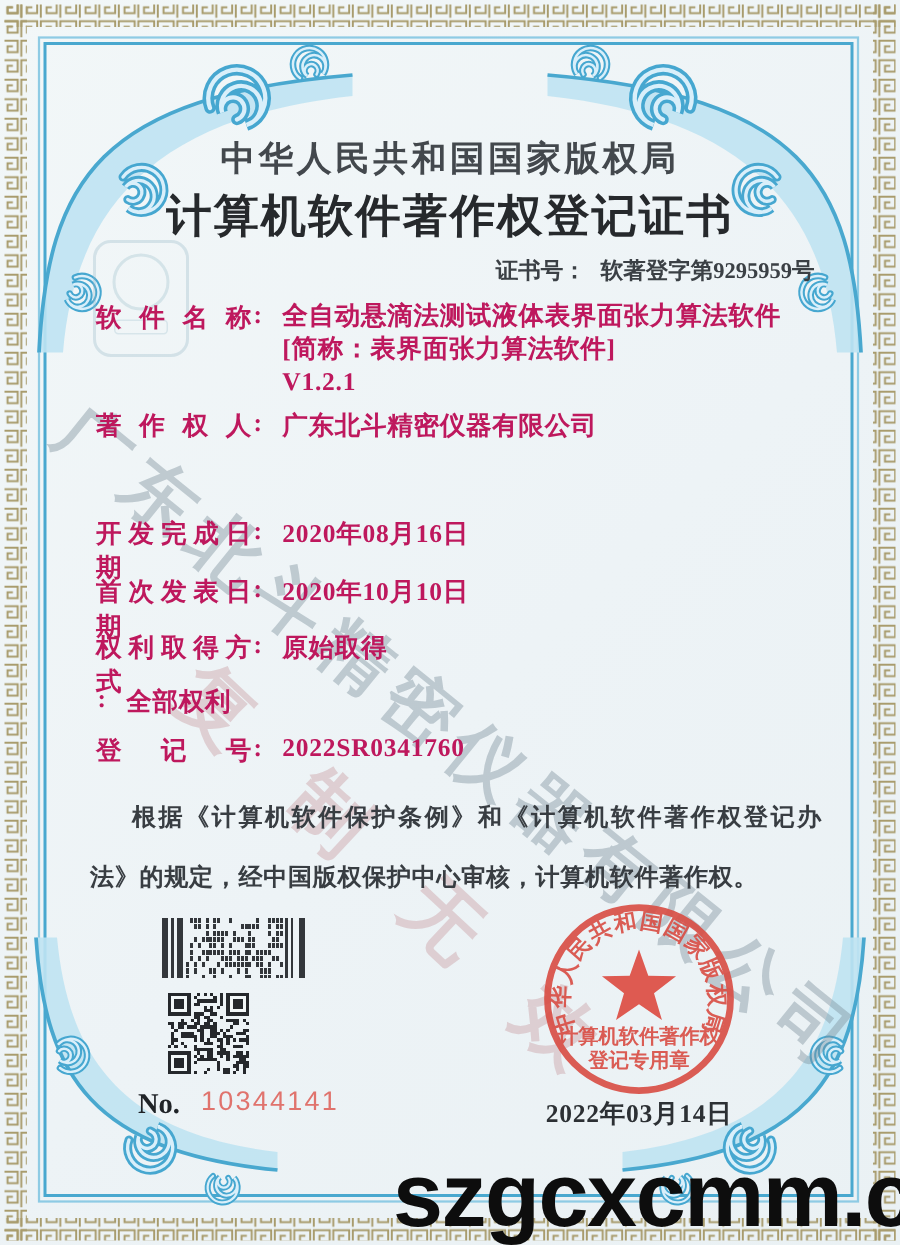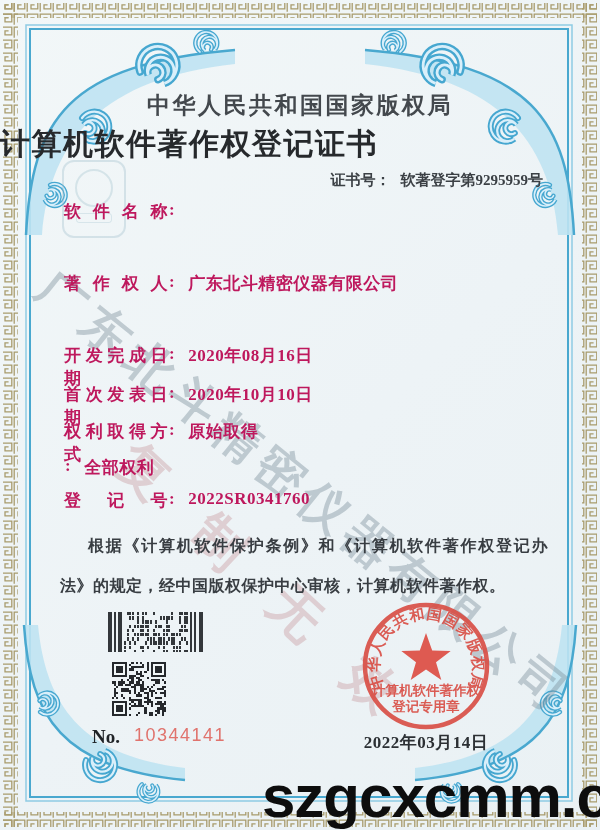--- a/index.html
+++ b/index.html
@@ -23,21 +23,21 @@
     border-radius:3px;margin:6px auto 0 auto;}
   
   .wm{z-index:3;font-weight:bold;white-space:nowrap;transform-origin:0 0;pointer-events:none;}
   .wm-company{left:64px;top:256px;font-size:48px;letter-spacing:8px;
     color:rgba(125,142,155,.42);transform:rotate(39deg);}
   .wm-invalid{left:148px;top:428px;font-size:52px;letter-spacing:52px;
     color:rgba(198,146,152,.38);transform:rotate(43deg);}
   
   .authority{left:0;top:90px;width:600px;text-align:center;font-size:23px;
     font-weight:bold;letter-spacing:2.5px;color:#43484d;z-index:4;}
-  .cert-title{left:0;top:124px;width:600px;font-size:30px;
+  .cert-title{left:0;top:124px;width:600px;text-align:center;font-size:30px;
     font-weight:bold;letter-spacing:1.5px;color:#26292c;z-index:4;}
   .certno-row{right:57px;top:171px;font-size:15px;font-weight:bold;color:#3b4045;z-index:4;}
   .certno-row .v{margin-left:10px;}
   
   .row{position:absolute;left:64px;display:flex;align-items:flex-start;
     font-size:17px;font-weight:bold;color:#be185d;z-index:4;letter-spacing:.5px;}
   .lbl{display:inline-block;width:104px;text-align:justify;text-align-last:justify;}
   .colon{margin-left:1px;}
   .val{margin-left:13px;white-space:nowrap;}
   .name-val{margin-left:13px;display:flex;flex-direction:column;line-height:22px;}
@@ -117,20 +117,25 @@
 
 <div class="abs authority">中华人民共和国国家版权局</div>
 <div class="abs cert-title">计算机软件著作权登记证书</div>
 <div class="abs certno-row">
   <span>证书号：</span><span class="v">软著登字第9295959号</span>
 </div>
 
 <div class="row" style="top:200px;">
   <span class="lbl">软件名称</span>
     <span class="colon">:</span>
+  <span class="name-val">
+    <span>全自动悬滴法测试液体表界面张力算法软件</span>
+    <span>[简称：表界面张力算法软件]</span>
+    <span>V1.2.1</span>
+  </span>
 </div>
 
 <div class="row" style="top:272px;">
   <span class="lbl">著作权人</span>
     <span class="colon">:</span>
   <span class="val">广东北斗精密仪器有限公司</span>
 </div>
 
 <div class="row" style="top:344px;">
   <span class="lbl">开发完成日期</span>

